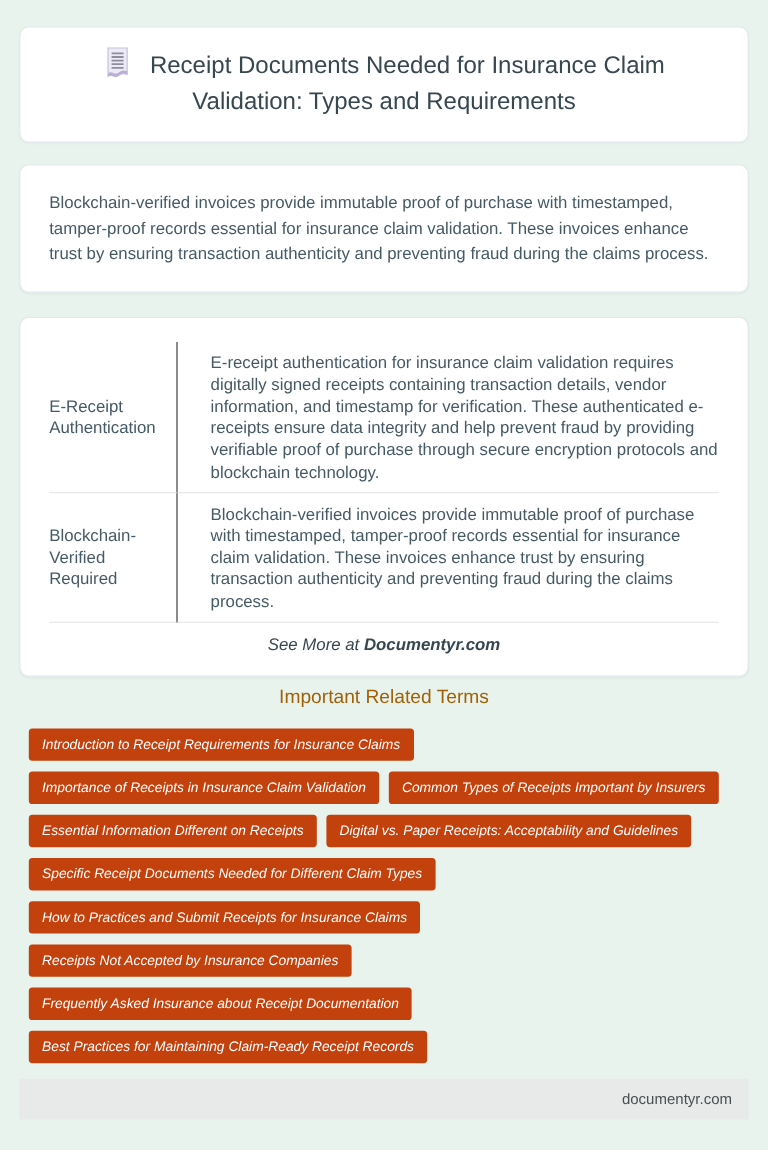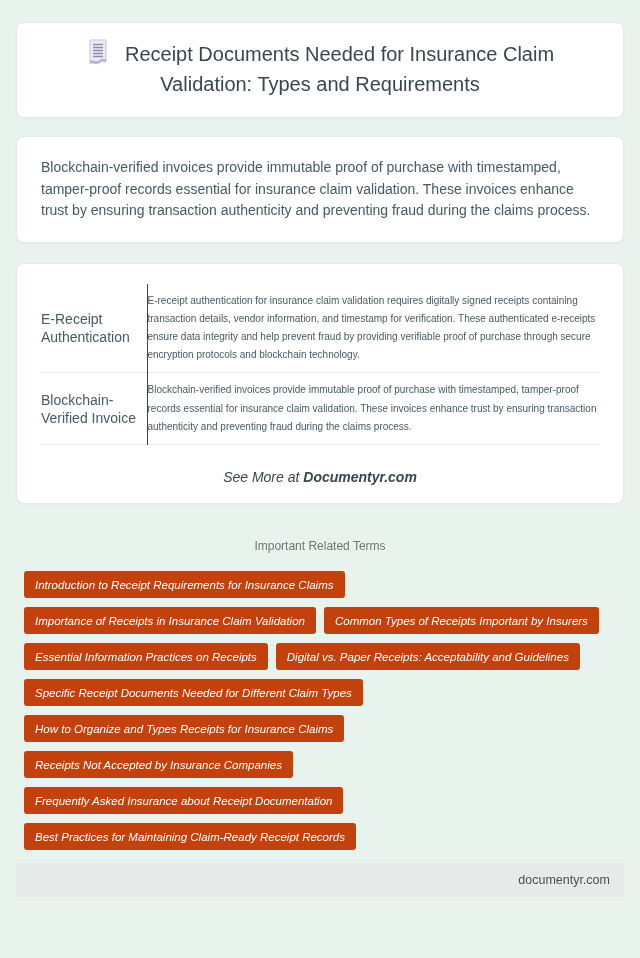--- a/index.html
+++ b/index.html
@@ -49,41 +49,41 @@
   .terms-table tr { border-bottom: 1px solid #e8e8e8; }
   .term-cell {
     width: 106px;
     padding: 8px 8px 8px 0;
     border-right: 1px solid #404040;
     font-size: 14px;
     line-height: 18px;
     color: #455a64;
   }
   .desc-cell {
-    padding: 8px 0 8px 0;
-    font-size: 10px;
+    padding: 8px 0 8px 28px;
+    font-size: 14px;
     line-height: 18.2px;
     color: #455a64;
   }
   .see-more {
-    margin-top: 24px;
+    margin-top: 10px;
     text-align: center;
     font-style: italic;
     font-size: 14px;
     color: #37474f;
   }
   .see-more .brand { font-weight: bold; }
 
   
   .related-heading {
-    margin-top: 32px;
+    margin-top: 8px;
     text-align: center;
-    font-size: 12px;
+    font-size: 16px;
     font-weight: 500;
-    color: #737373;
+    color: #a16207;
     line-height: 20px;
   }
   .chips { margin-top: 15px; padding: 0 8px; }
   .chip-row { display: flex; gap: 8px; margin-bottom: 9px; }
   .chip {
     display: inline-block;
     background: #c2410c;
     color: #ffffff;
     font-size: 11.5px;
     line-height: 13px;
@@ -131,47 +131,47 @@
   </div>
 
   <div class="card table-card">
     <table class="terms-table">
       <tbody>
         <tr>
           <td class="term-cell">E-Receipt Authentication</td>
           <td class="desc-cell">E-receipt authentication for insurance claim validation requires digitally signed receipts containing transaction details, vendor information, and timestamp for verification. These authenticated e-receipts ensure data integrity and help prevent fraud by providing verifiable proof of purchase through secure encryption protocols and blockchain technology.</td>
         </tr>
         <tr>
-          <td class="term-cell">Blockchain-Verified Invoice</td>
+          <td class="term-cell">Blockchain-Verified Required</td>
           <td class="desc-cell">Blockchain-verified invoices provide immutable proof of purchase with timestamped, tamper-proof records essential for insurance claim validation. These invoices enhance trust by ensuring transaction authenticity and preventing fraud during the claims process.</td>
         </tr>
       </tbody>
     </table>
     <div class="see-more"><span>See More at </span><span class="brand">Documentyr.com</span></div>
   </div>
 
   <h2 class="related-heading">Important Related Terms</h2>
 
   <div class="chips">
     <div class="chip-row">
       <span class="chip">Introduction to Receipt Requirements for Insurance Claims</span>
     </div>
     <div class="chip-row">
       <span class="chip">Importance of Receipts in Insurance Claim Validation</span>
       <span class="chip">Common Types of Receipts Important by Insurers</span>
     </div>
     <div class="chip-row">
-      <span class="chip">Essential Information Practices on Receipts</span>
+      <span class="chip">Essential Information Different on Receipts</span>
       <span class="chip">Digital vs. Paper Receipts: Acceptability and Guidelines</span>
     </div>
     <div class="chip-row">
       <span class="chip">Specific Receipt Documents Needed for Different Claim Types</span>
     </div>
     <div class="chip-row">
-      <span class="chip">How to Organize and Types Receipts for Insurance Claims</span>
+      <span class="chip">How to Practices and Submit Receipts for Insurance Claims</span>
     </div>
     <div class="chip-row">
       <span class="chip">Receipts Not Accepted by Insurance Companies</span>
     </div>
     <div class="chip-row">
       <span class="chip">Frequently Asked Insurance about Receipt Documentation</span>
     </div>
     <div class="chip-row">
       <span class="chip">Best Practices for Maintaining Claim-Ready Receipt Records</span>
     </div>

